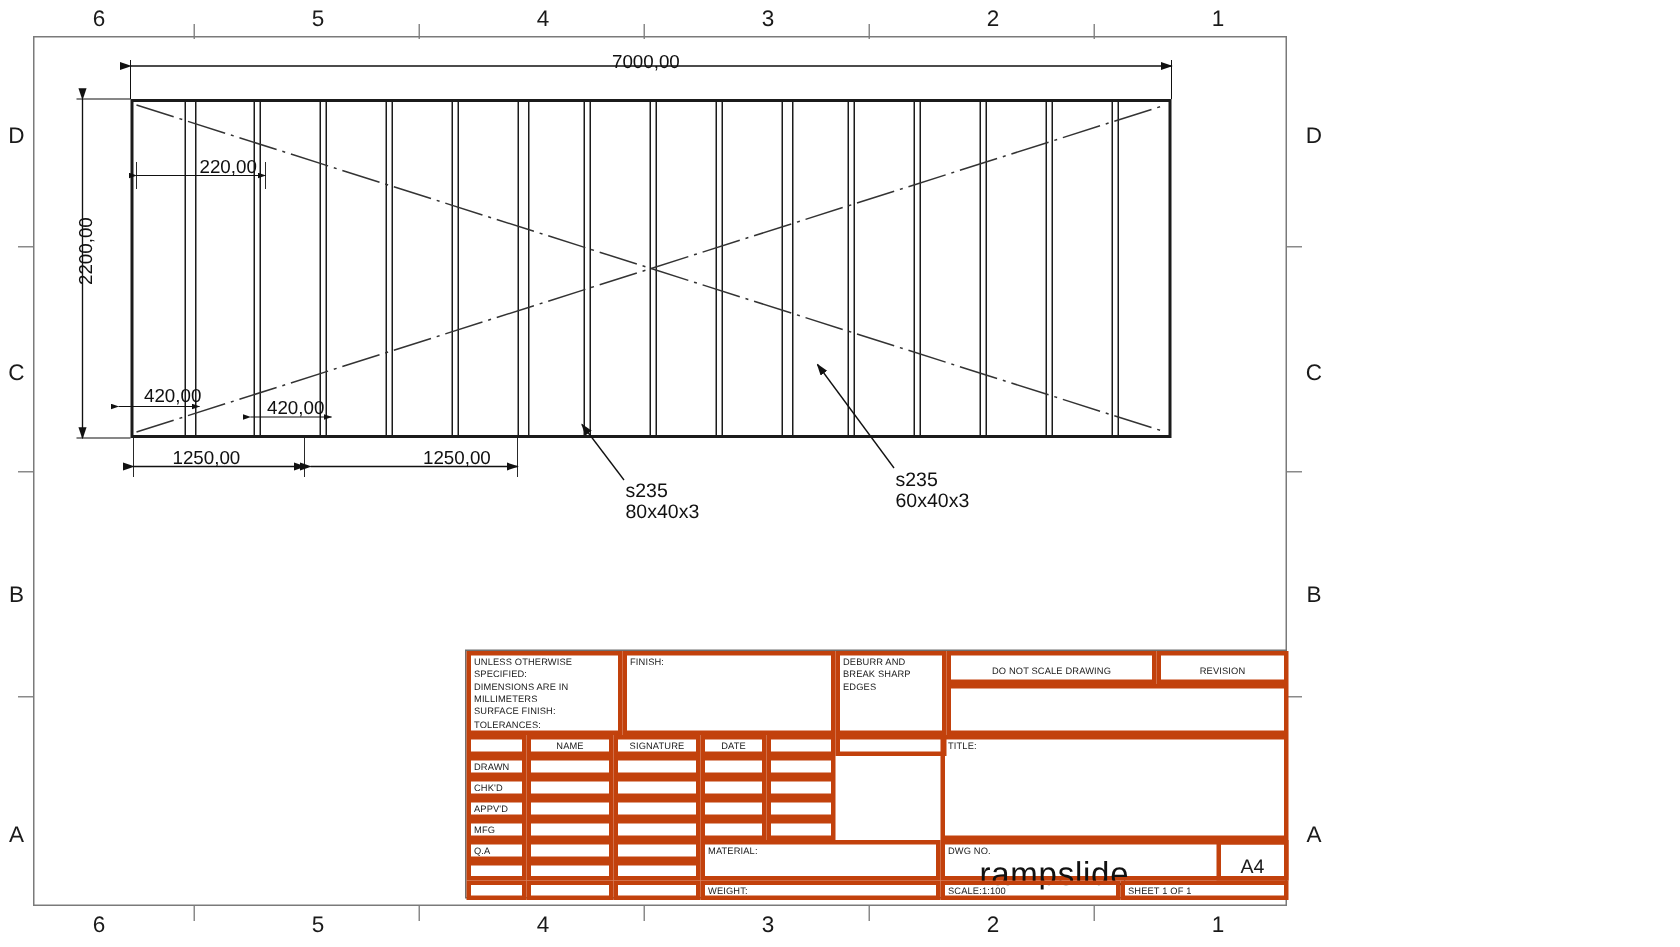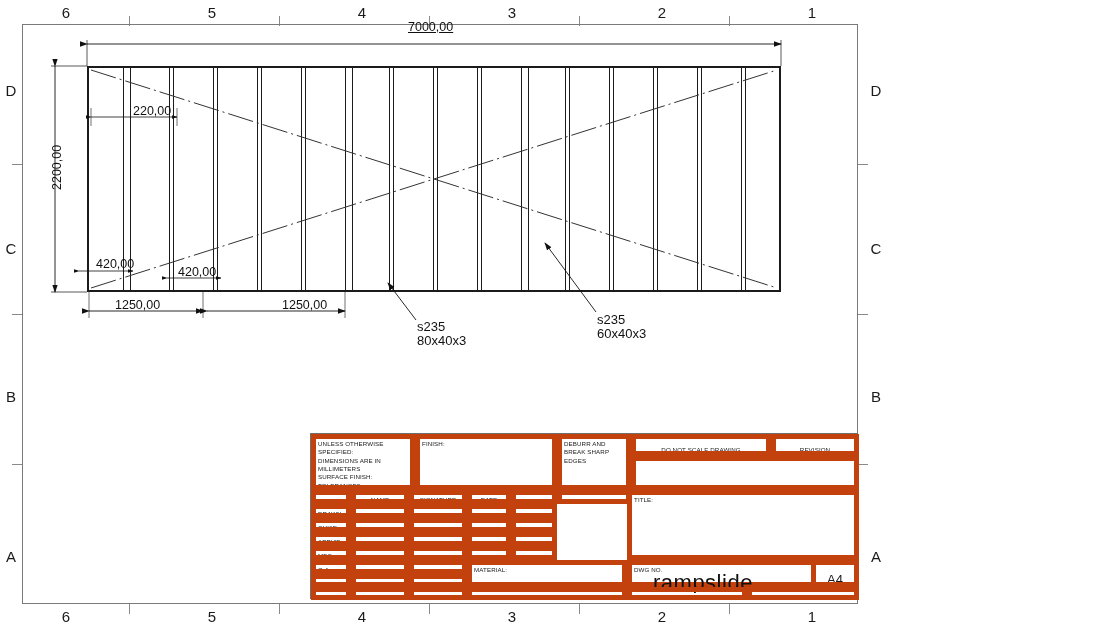--- a/index.html
+++ b/index.html
@@ -112,21 +112,21 @@
     width: 548px;
     height: 166px;
     border: 1px solid #6f6f6f;
     box-sizing: border-box;
     font-size: 6.5px;
     color: #1a1a1a;
   }
   #titleblock .cell {
     position: absolute;
     box-sizing: border-box;
-    border: 5px solid #c2410c;
+    border: 3px solid #c2410c;
     padding: 1px 2px;
     overflow: hidden;
     line-height: 1.35;
     font-size: 6.2px;
     letter-spacing: 0.1px;
   }
   #titleblock .nb { border: none; }
   #titleblock .big {
     font-size: 22px;
     font-family: "Liberation Sans", sans-serif;
@@ -245,21 +245,21 @@
     <line x1="89" y1="292" x2="89" y2="318" stroke="#111" stroke-width="0.6"></line>
     <line x1="203" y1="292" x2="203" y2="318" stroke="#111" stroke-width="0.6"></line>
     <line x1="207" y1="311" x2="345" y2="311" stroke="#111" stroke-width="0.9" marker-start="url(#arr)" marker-end="url(#arr)"></line>
     <line x1="345" y1="292" x2="345" y2="318" stroke="#111" stroke-width="0.6"></line>
 
     <line x1="416" y1="320" x2="388" y2="283" stroke="#111" stroke-width="0.9" marker-end="url(#arr)"></line>
 
     <line x1="596" y1="312" x2="545" y2="243" stroke="#111" stroke-width="0.9" marker-end="url(#arr)"></line>
   </svg>
 
-  <div class="dim" style="left:408px; top:20px;text-decoration:underline;">7000,00</div>
+  <div class="dim" style="left:408px; top:34px;">7000,00</div>
   <div class="dim vert" style="left:50px; top:190px;">2200,00</div>
   <div class="dim" style="left:133px; top:104px;">220,00</div>
   <div class="dim" style="left:96px;  top:257px;">420,00</div>
   <div class="dim" style="left:178px; top:265px;">420,00</div>
   <div class="dim" style="left:115px; top:298px;">1250,00</div>
   <div class="dim" style="left:282px; top:298px;">1250,00</div>
 
   <div class="note" style="left:417px; top:320px;">s235</div>
   <div class="note" style="left:417px; top:334px;">80x40x3</div>
   <div class="note" style="left:597px; top:313px;">s235</div>

